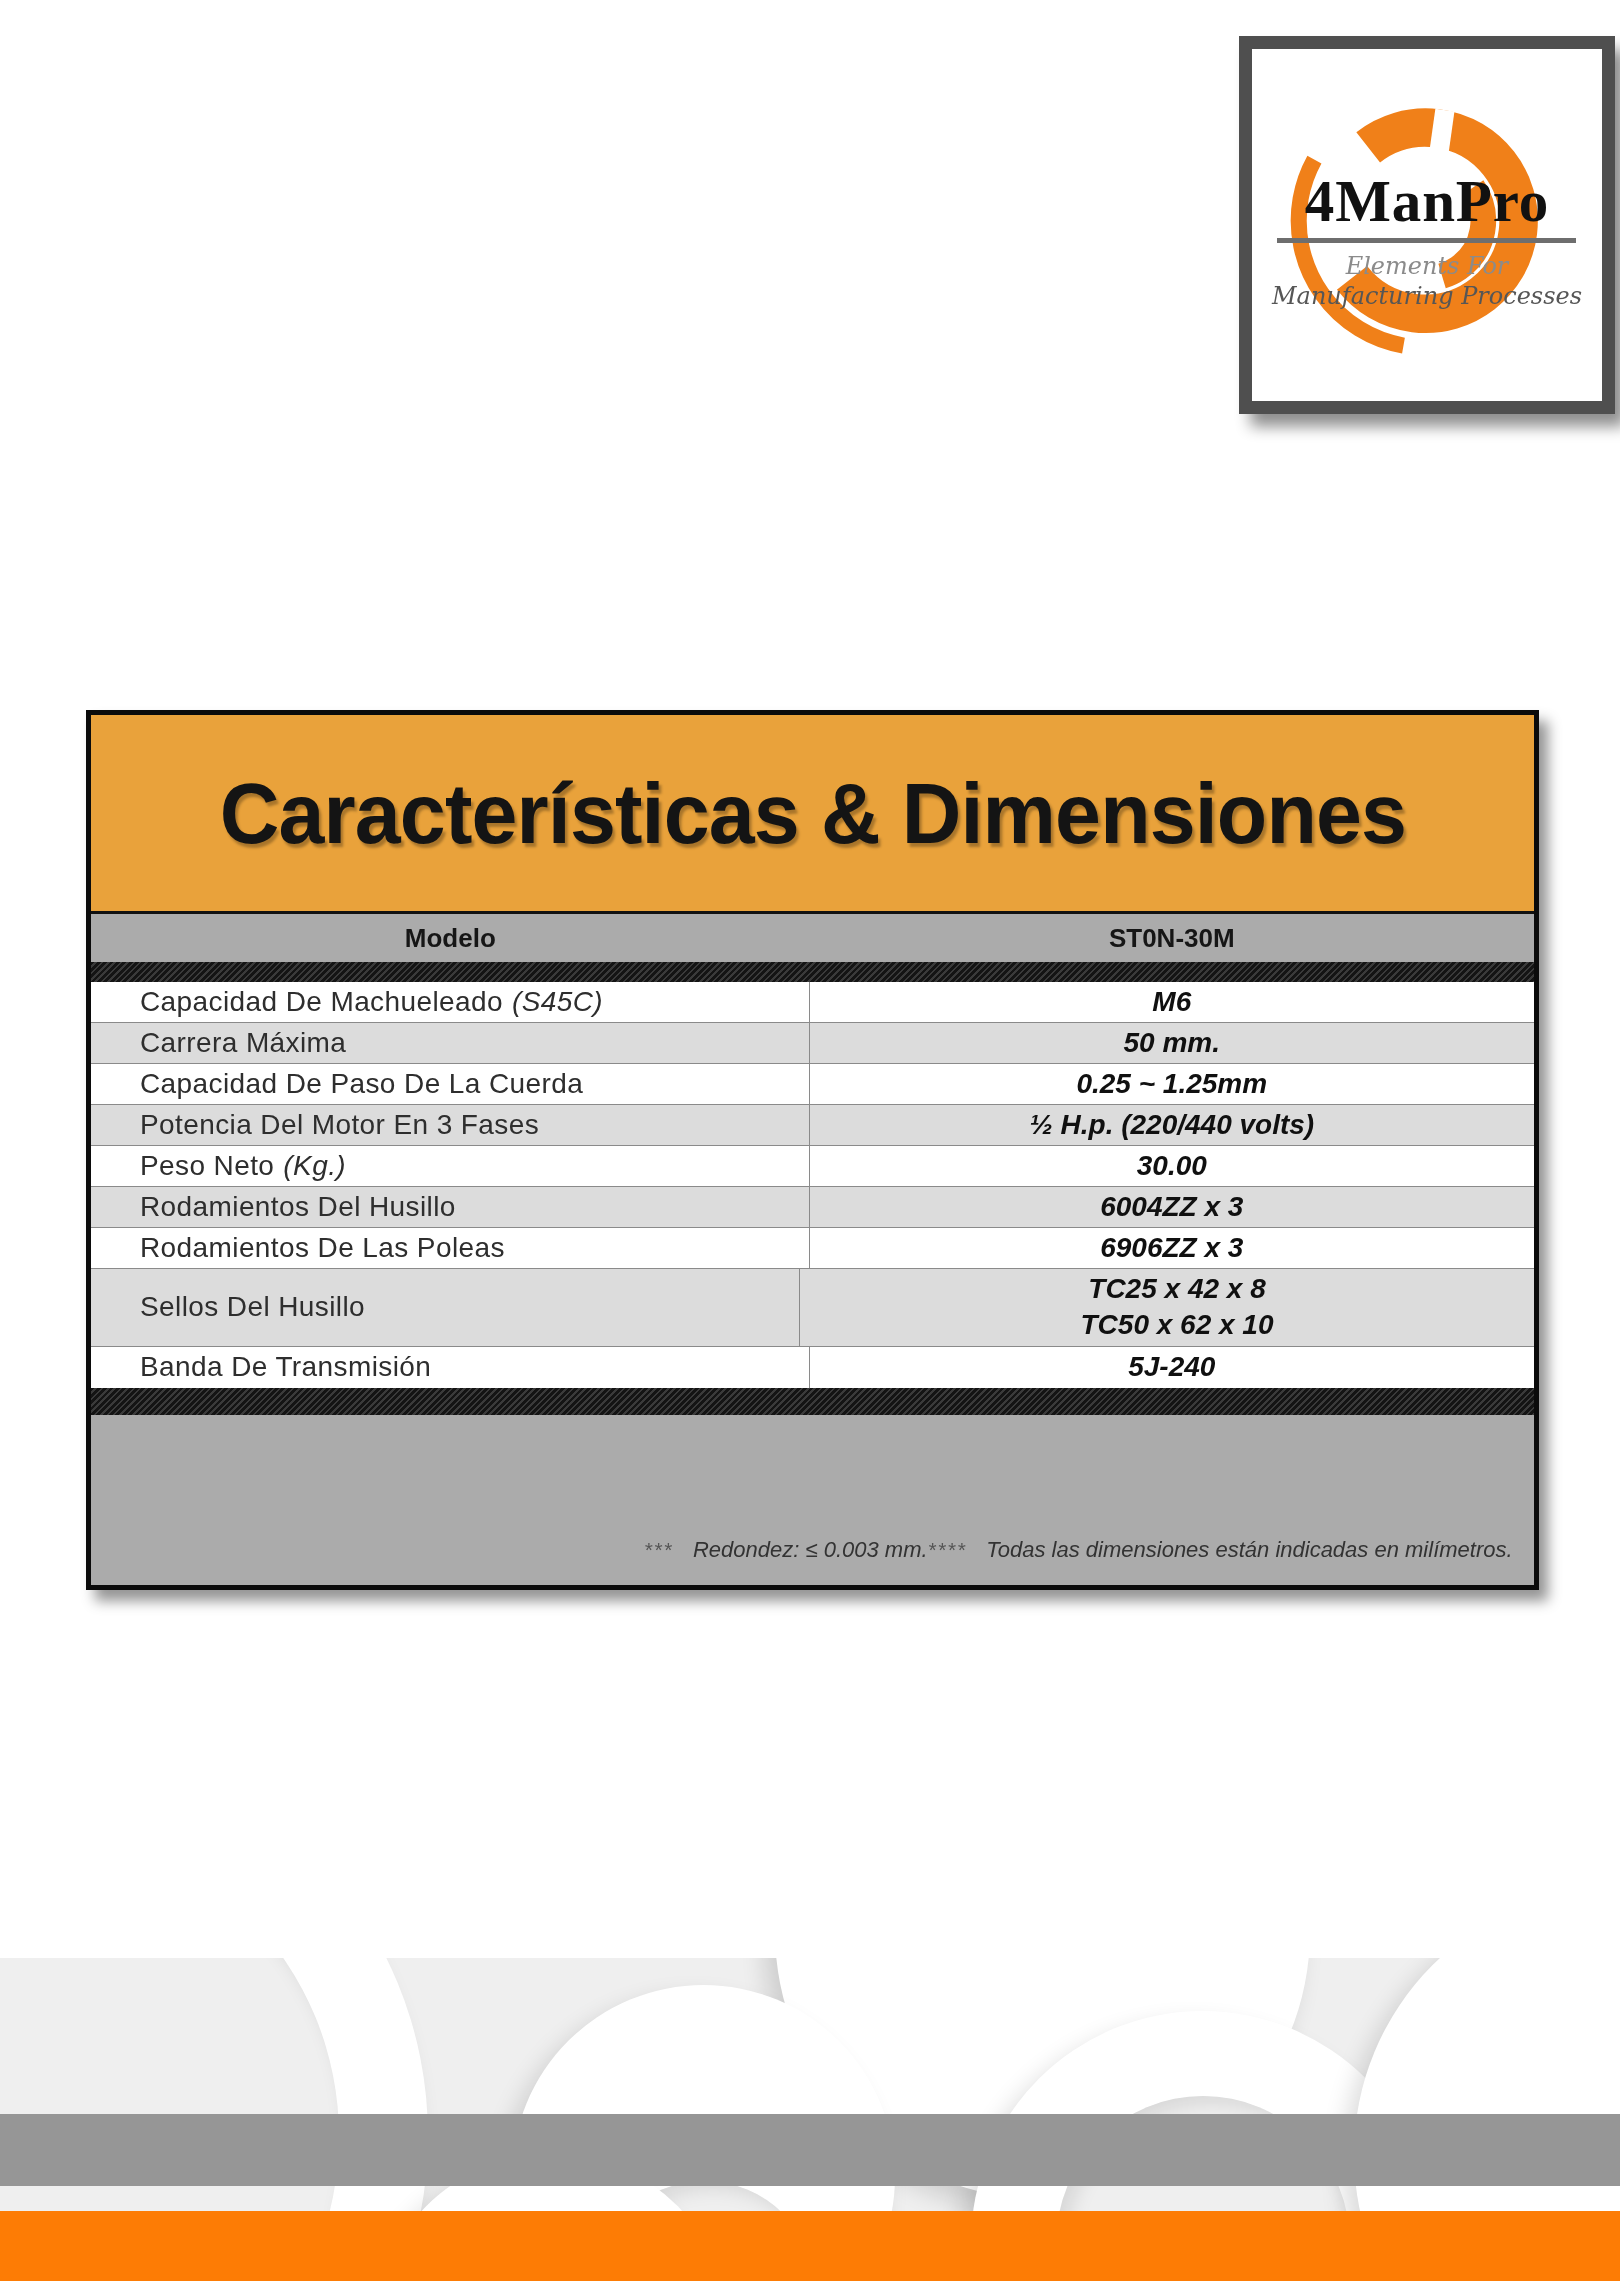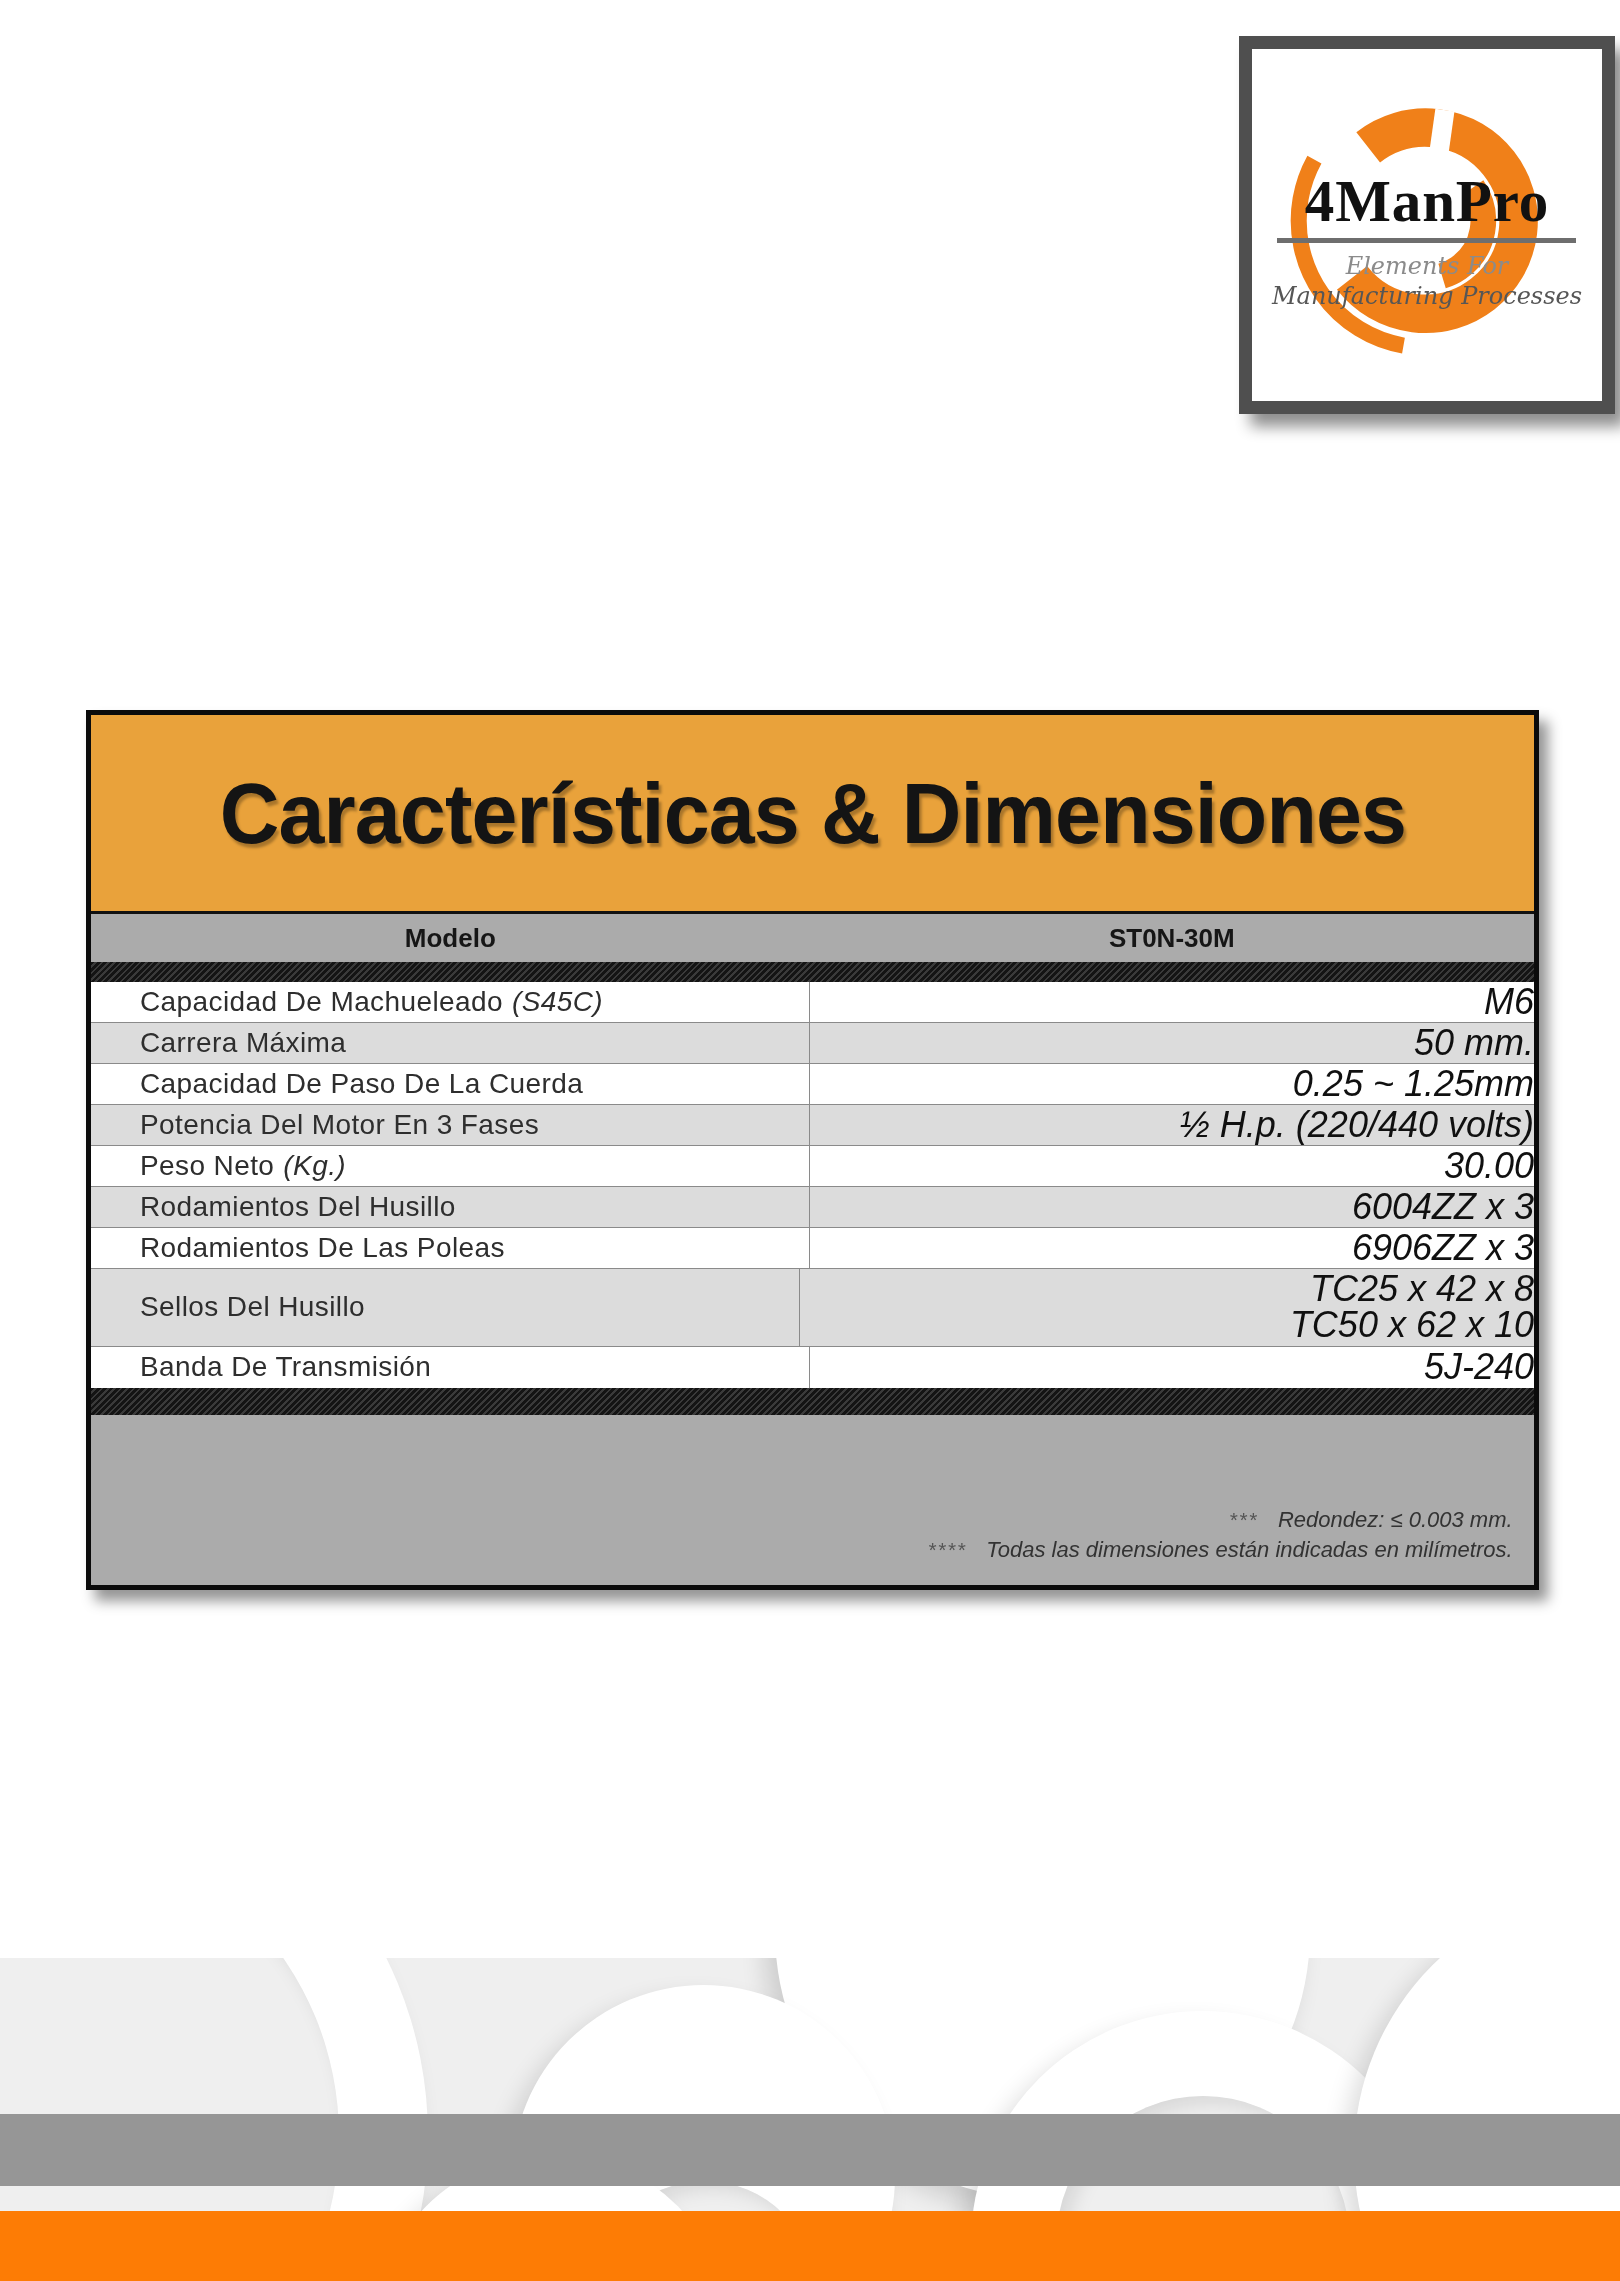--- a/index.html
+++ b/index.html
@@ -67,26 +67,26 @@
   .trow.tall { height:78px;gap:20px; }
   .cell { display:flex; align-items:center; }
   .cell.label {
     width:49.8%; border-right:1.8px solid #8a8a8a; padding-left:49px;
     font-size:28px; color:#2e2e2e; font-weight:400; letter-spacing:0.4px;
   }
   .cell.label .it { font-style:italic; margin-left:9px; }
   .cell.label .it:empty { display:none; }
   .cell.value {
     width:50.2%; flex-direction:column; justify-content:center; text-align:center;
-    font-size:36px; font-weight:400; font-style:italic; color:#101010;align-items:flex-end;
+    font-size:28px; font-weight:700; font-style:italic; color:#101010;
   }
   .cell.value .v2:empty { display:none; }
   .cell.value .v1, .cell.value .v2 { line-height:36px; }
   .tfooter {
-    flex:1; background:#ABABAB; display:flex; flex-direction:column;
+    flex:1; background:#ABABAB; display:flex; 
     justify-content:flex-end; align-items:flex-end; padding:0 21.4px 19.6px 0;
   }
   .note { font-size:22px; font-style:italic; color:#333; line-height:30px; white-space:nowrap; }
   .note .marker { color:#555; font-size:20.5px; margin-right:19.6px; letter-spacing:1.8px; }
 
   
   .deco {
     position:absolute; left:0; top:1958px; width:1621px; height:323px;
     background:#efefef; overflow:hidden;
   }

